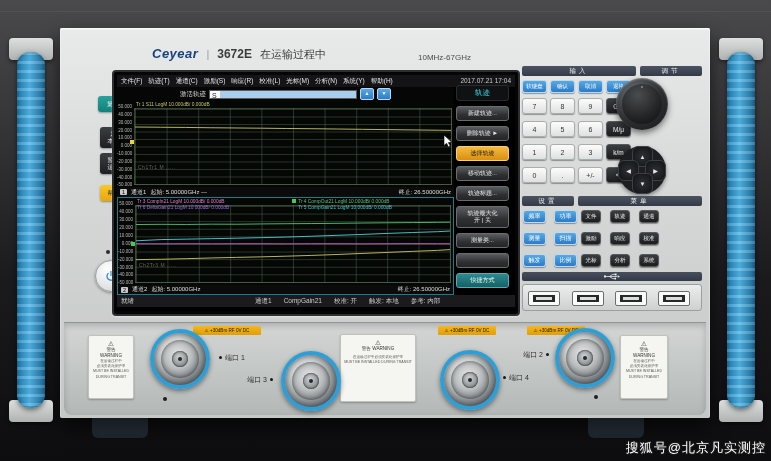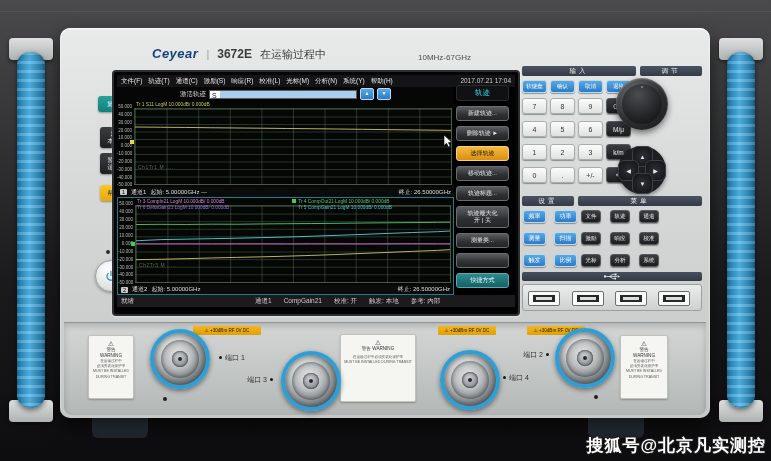--- a/index.html
+++ b/index.html
@@ -19,21 +19,21 @@
     background:linear-gradient(180deg,#dde0df,#aeb2b1);box-shadow:0 2px 4px rgba(0,0,0,.5);}
   .handle .cap.top{top:0}.handle .cap.bottom{bottom:0}
   .handle .bar{position:absolute;left:8px;top:14px;width:28px;height:356px;border-radius:13px;
     background:linear-gradient(90deg,#1d7fb4,#54b7e8 45%,#1d6f9e);
     box-shadow:inset 0 0 4px rgba(0,0,0,.35),0 2px 5px rgba(0,0,0,.5);}
   .handle .bar::after{content:"";position:absolute;inset:0;border-radius:13px;
     background:repeating-linear-gradient(180deg,rgba(255,255,255,.16) 0 3px,rgba(0,0,0,.07) 3px 9px);}
   .handle.left{left:9px}.handle.right{left:719px}
 
   
-  .chassis{position:absolute;left:60px;top:28px;width:650px;height:390px;z-index:1;border-radius:10px;
+  .chassis{position:absolute;left:60px;top:28px;width:650px;height:390px;z-index:1;border-radius:2px;
     background:linear-gradient(180deg,#e9ebea 0%,#d6d9d8 40%,#c3c7c6 100%);
     box-shadow:0 10px 20px rgba(0,0,0,.65),inset 0 1px 2px #fff;}
 
   
   .bezel-row{position:absolute;left:92px;top:18px;display:flex;align-items:baseline;gap:8px;}
   .brand{font-size:13px;font-weight:bold;font-style:italic;color:#16417d;letter-spacing:.5px;}
   .bezel-div{color:#9aa0a0;font-size:11px;}
   .model{font-size:12px;font-weight:bold;color:#3a3d3d;}
   .prod-title{font-size:11px;color:#3a3d3d;}
   .freq-range{position:absolute;left:358px;top:25px;font-size:8px;color:#4a4d4d;}
@@ -189,21 +189,21 @@
   .port-label{position:absolute;font-size:7px;color:#2c2c2c;white-space:nowrap;}
   .pl1{left:152px;top:30px;}
   .pl3{left:164px;top:52px;width:48px;text-align:right;}
   .pl4{left:436px;top:50px;}
   .pl2{left:446px;top:27px;width:42px;text-align:right;}
   .dot{display:inline-block;width:3px;height:3px;background:#161616;border-radius:50%;vertical-align:middle;margin:0 3px 1px 3px;}
   .deck-dot{position:absolute;width:4px;height:4px;border-radius:50%;background:#1d1f20;}
   .dd1{left:99px;top:74px;}
   .dd2{left:530px;top:72px;}
 
-  .watermark{position:absolute;right:5px;bottom:4px;z-index:10;font-size:17px;font-weight:bold;color:#fff;
+  .watermark{position:absolute;right:5px;bottom:4px;z-index:10;font-size:13px;font-weight:normal;color:#fff;
     letter-spacing:1px;text-shadow:1px 1px 0 #1a1a1a,-1px -1px 0 #1a1a1a,1px -1px 0 #1a1a1a,-1px 1px 0 #1a1a1a;}
 </style>
 </head>
 <body>
 
 <div class="stage">
   <div class="bg-seam"></div>
 
   <div class="foot f-left"></div>
   <div class="foot f-right"></div>

